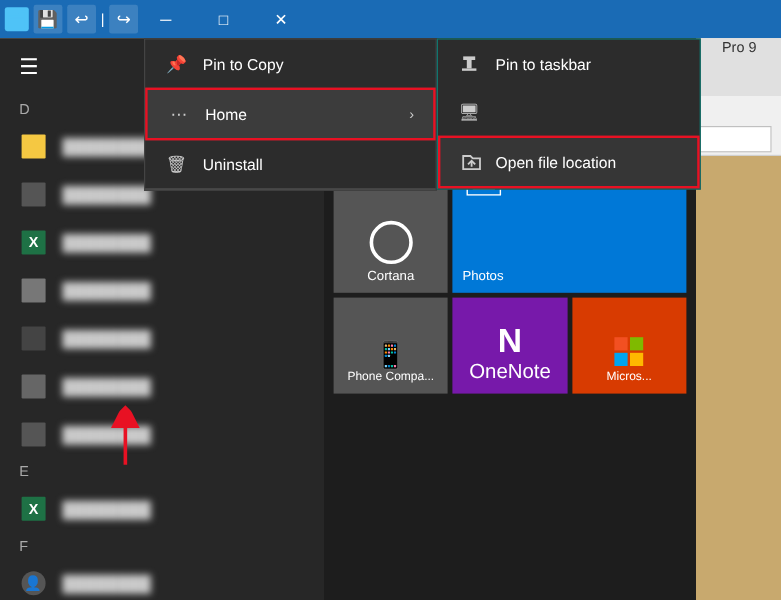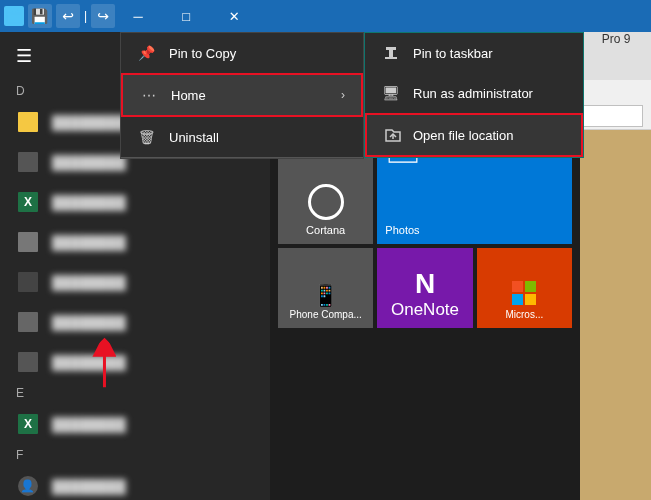--- a/index.html
+++ b/index.html
@@ -662,21 +662,20 @@
       <svg width="16" height="16" viewBox="0 0 16 16" fill="currentColor" style="color:#ccc;">
         <rect x="2" y="12" width="12" height="2"></rect>
         <rect x="6" y="4" width="4" height="8"></rect>
         <rect x="3" y="2" width="10" height="3"></rect>
       </svg>
     </span>
     <span>Pin to taskbar</span>
   </div>
   <div class="context-submenu-item">
     <span class="context-menu-icon">🖥</span>
-    <span>Run as administrator</span>
   </div>
 
   <div class="context-submenu-item open-file-loc">
     <span class="context-menu-icon">
       <svg width="16" height="16" viewBox="0 0 16 16" fill="currentColor" style="color:#ccc;">
         <path d="M1 3h6l2 2h6v9H1V3z" fill="none" stroke="#ccc" stroke-width="1.5"></path>
         <line x1="8" y1="8" x2="8" y2="12" stroke="#ccc" stroke-width="1.5"></line>
         <polyline points="5,10 8,7 11,10" stroke="#ccc" stroke-width="1.5" fill="none"></polyline>
       </svg>
     </span>

